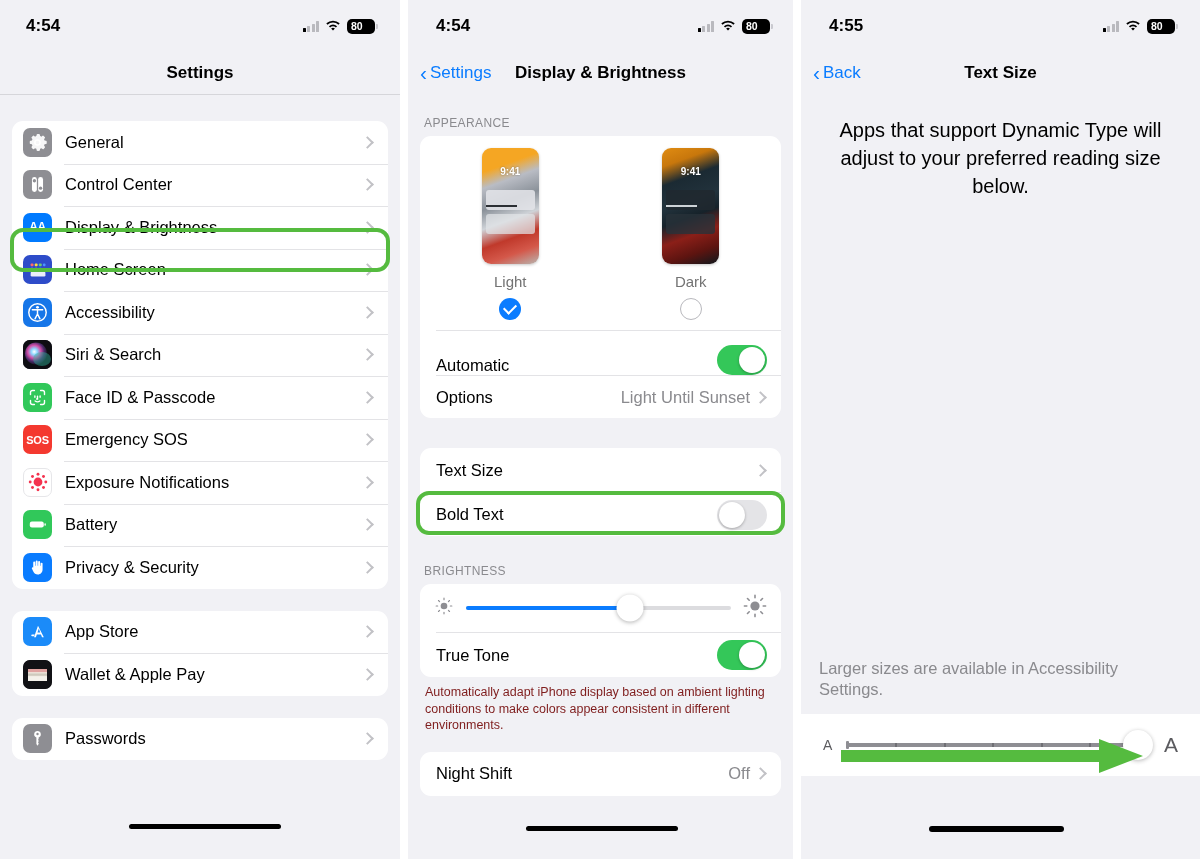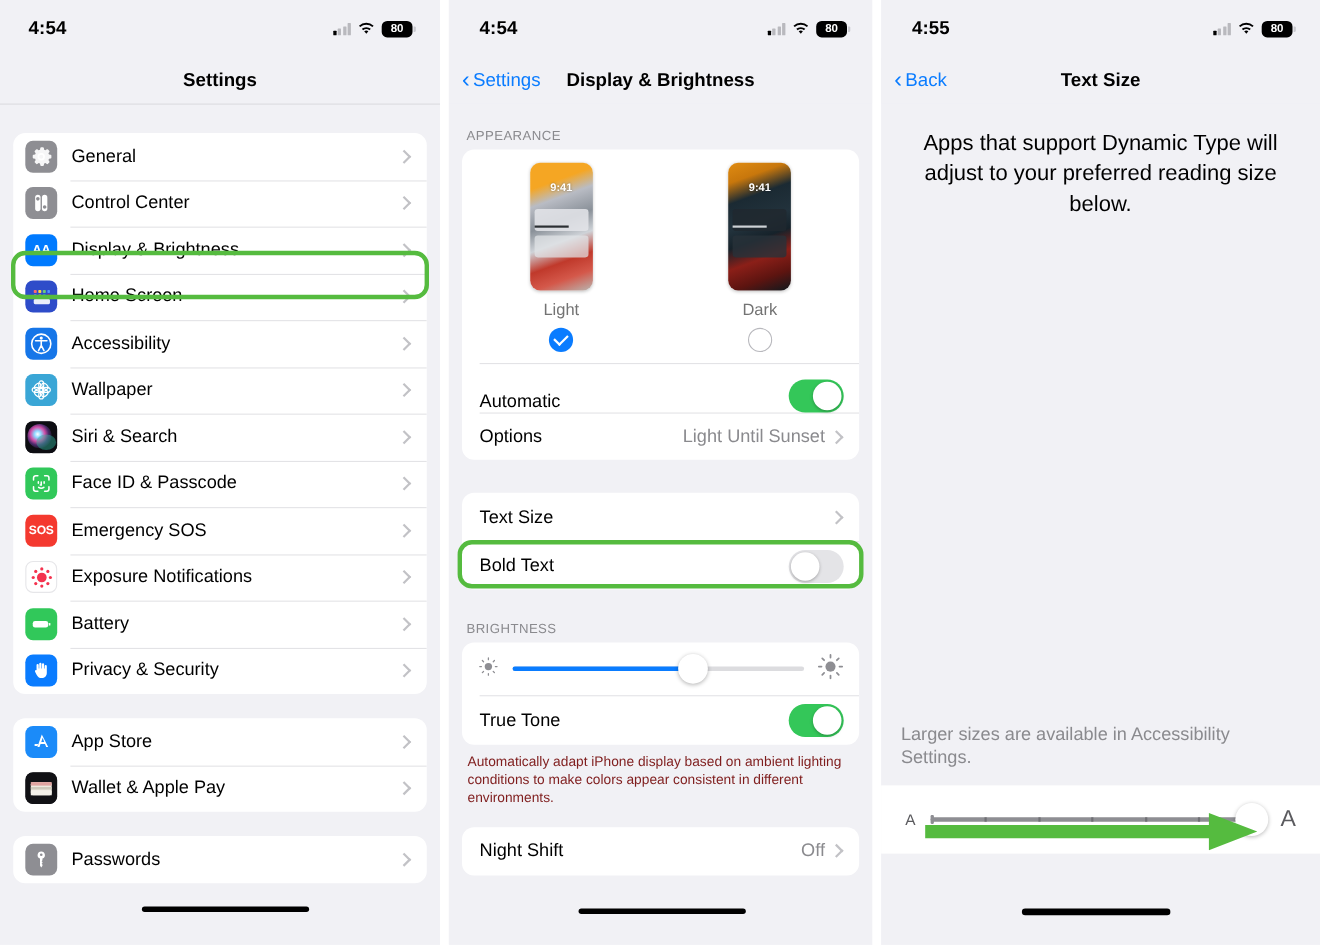--- a/index.html
+++ b/index.html
@@ -39,21 +39,21 @@
   .bars i:nth-child(2) { height: 6px; background:#b9b9be; }
   .bars i:nth-child(3) { height: 8px; background:#b9b9be; }
   .bars i:nth-child(4) { height: 11px; background:#b9b9be; }
   .wifi { width: 16px; height: 12px; position: relative; }
   .wifi svg { display:block; }
   .batt {
     position: relative; display:flex; align-items:center;
   }
   .batt-body {
     background:#000; border-radius: 5px; height: 15px; min-width: 28px;
-    display:flex; align-items:center; justify-content:center;
+    display:flex; align-items:center; 
     padding: 0 4px;
   }
   .batt-body span { color:#fff; font-size: 10.5px; font-weight: bold; line-height:1; }
   .batt-cap { width:2px; height:5px; background:#c9c9cf; border-radius: 0 1px 1px 0; margin-left:1px; }
 
   
   .navbar {
     height: 42px; display:flex; align-items:center; position: relative;
     background: #f1f1f5;
   }
@@ -325,39 +325,20 @@
           <svg width="23" height="23" viewBox="0 0 24 24">
               <circle cx="12" cy="12" r="9.1" fill="none" stroke="#fff" stroke-width="1.5"></circle>
               <circle cx="12" cy="6.6" r="1.5" fill="#fff"></circle>
               <path d="M6.6 9.2h10.8M12 9.9v4.2M12 13.6l-2.6 5M12 13.6l2.6 5" stroke="#fff" stroke-width="1.5" stroke-linecap="round" fill="none"></path>
             </svg>
         </div>
         <div class="rlabel">Accessibility</div>
         <div class="chevron"></div>
       </div>
       <div class="row">
-        <div class="ricon wp-bg">
-          <svg width="21" height="21" viewBox="0 0 24 24">
-              <g fill="none" stroke="#fff" stroke-width="1.3">
-                <circle cx="12" cy="12" r="2.6"></circle>
-                <ellipse cx="12" cy="6.6" rx="2.6" ry="4"></ellipse>
-                <ellipse cx="12" cy="17.4" rx="2.6" ry="4"></ellipse>
-                <ellipse cx="6.6" cy="12" rx="4" ry="2.6"></ellipse>
-                <ellipse cx="17.4" cy="12" rx="4" ry="2.6"></ellipse>
-                <ellipse cx="8.2" cy="8.2" rx="3.8" ry="2.4" transform="rotate(-45 8.2 8.2)"></ellipse>
-                <ellipse cx="15.8" cy="15.8" rx="3.8" ry="2.4" transform="rotate(-45 15.8 15.8)"></ellipse>
-                <ellipse cx="15.8" cy="8.2" rx="2.4" ry="3.8" transform="rotate(-45 15.8 8.2)"></ellipse>
-                <ellipse cx="8.2" cy="15.8" rx="2.4" ry="3.8" transform="rotate(-45 8.2 15.8)"></ellipse>
-              </g>
-            </svg>
-        </div>
-        <div class="rlabel">Wallpaper</div>
-        <div class="chevron"></div>
-      </div>
-      <div class="row">
         <div class="ricon siri-bg">
           <svg width="29" height="29" viewBox="0 0 29 29">
             <defs>
               <radialGradient id="sg" cx="42%" cy="42%" r="62%">
                 <stop offset="0%" stop-color="#ffffff"></stop>
                 <stop offset="22%" stop-color="#8fd7ff"></stop>
                 <stop offset="48%" stop-color="#d14fa8"></stop>
                 <stop offset="72%" stop-color="#4b2a6b"></stop>
                 <stop offset="100%" stop-color="#12121a"></stop>
               </radialGradient>

